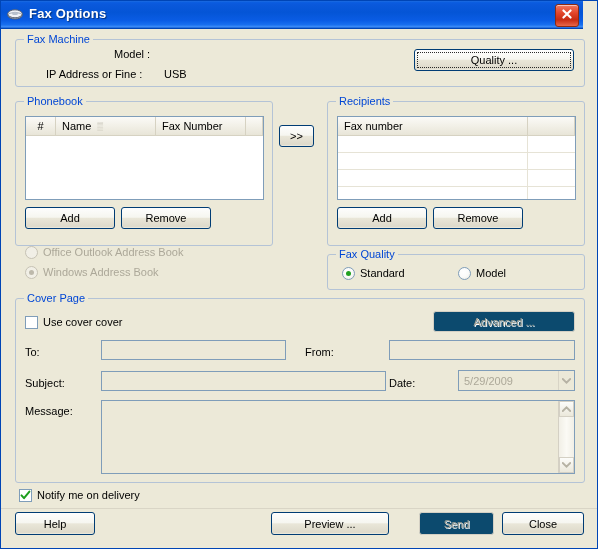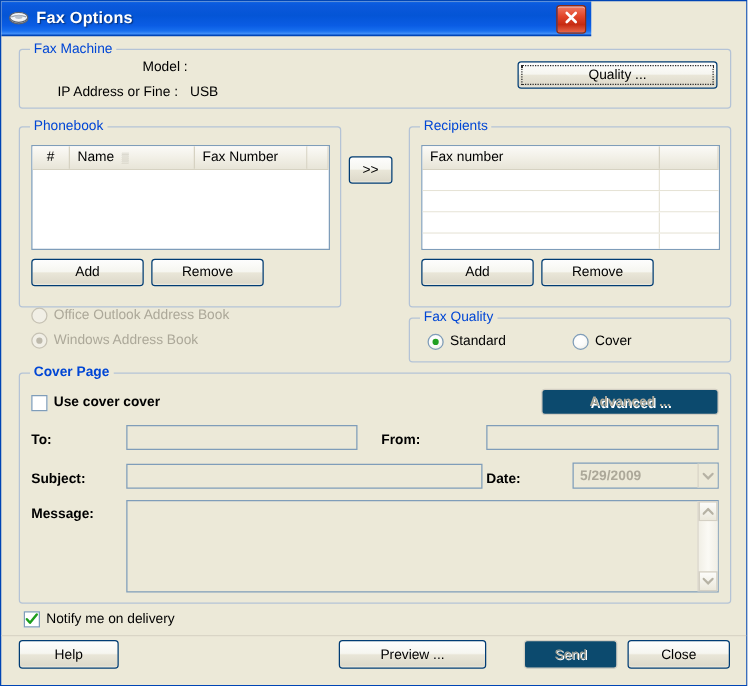--- a/index.html
+++ b/index.html
@@ -21,21 +21,21 @@
     box-sizing: border-box;
     background: #ece9d8;
     border: 1px solid #0045b5;
     overflow: hidden;
   }
 
   
   .titlebar {
     position: absolute;
     left: 0; top: 0;
-    width: 472px;
+    width: 582px;
     height: 28px;
     background: linear-gradient(to bottom,
       #1c6be0 0%, #0a5ce0 6%, #0a58db 14%,
       #0455d6 42%, #0a5ce4 72%, #186fef 88%, #3f8ef7 96%, #0f56cc 100%);
     border-bottom: 1px solid #0045b5;
     box-sizing: border-box;
   }
   .titlebar-icon {
     position: absolute;
     left: 6px; top: 6px;
@@ -308,21 +308,21 @@
     </div>
   </div>
 
   <div class="group" style="left:14px; top:38px; width:570px; height:48px;padding-left:12px;">
     <span class="group-title">Fax Machine</span>
 
     <span class="lbl" style="left:98px; top:8px;">Model :</span>
     <span class="lbl" style="left:148px; top:8px;"></span>
 
     <span class="lbl" style="left:30px; top:28px;">IP Address or Fine :</span>
-    <span class="lbl" style="left:136px; top:28px;">USB</span>
+    <span class="lbl" style="left:148px; top:28px;">USB</span>
 
     <div class="btn" style="left:398px; top:9px; width:160px; height:22px;">
       <span>Quality ...</span>
       <span class="focus-rect"></span>
     </div>
   </div>
 
   <div class="group" style="left:14px; top:100px; width:258px; height:145px;">
     <span class="group-title">Phonebook</span>
 
@@ -403,24 +403,24 @@
 
   <div class="group" style="left:326px; top:253px; width:258px; height:36px;">
     <span class="group-title">Fax Quality</span>
 
     <div class="radio" style="left:14px; top:12px;">
       <span class="dot"></span>
     </div>
     <span class="radio-label" style="left:32px; top:12px;">Standard</span>
 
     <div class="radio" style="left:130px; top:12px;"></div>
-    <span class="radio-label" style="left:148px; top:12px;">Cover</span>
-  </div>
-
-  <div class="group" style="left:14px; top:297px; width:570px; height:185px;font-weight:bold;">
+    <span class="radio-label" style="left:148px; top:12px;">Model</span>
+  </div>
+
+  <div class="group" style="left:14px; top:297px; width:570px; height:185px;">
     <span class="group-title">Cover Page</span>
 
     <div class="checkbox" style="left:9px; top:17px;"></div>
     <span class="check-label" style="left:27px; top:17px;">Use cover cover</span>
 
     <div class="btn disabled" style="left:417px; top:12px; width:142px; height:21px;">
       <span>Advanced ...</span>
     </div>
 
     <span class="lbl" style="left:9px; top:47px;">To:</span>

